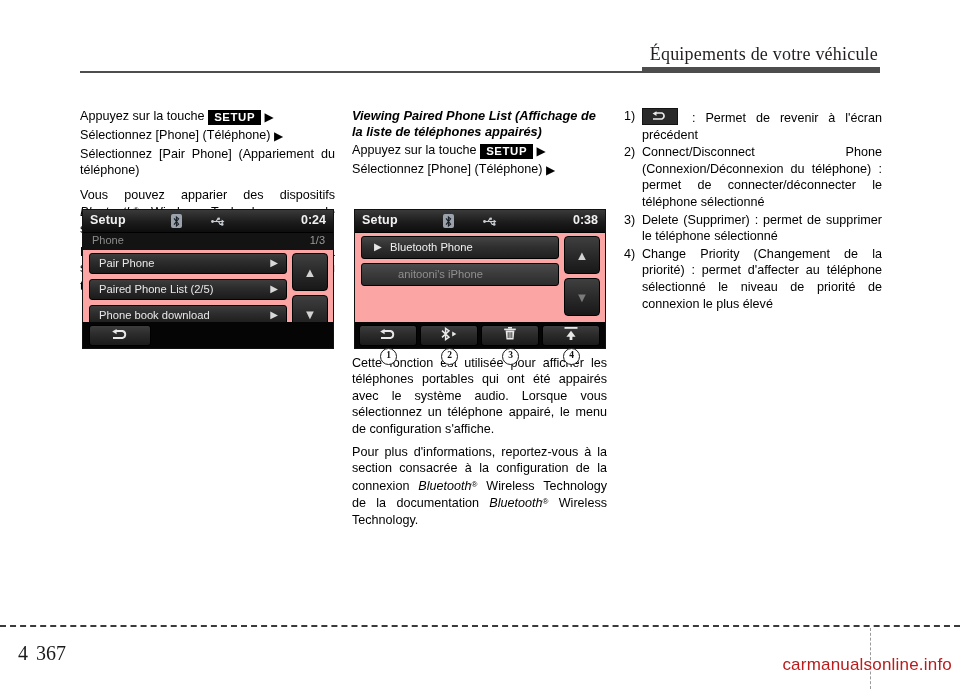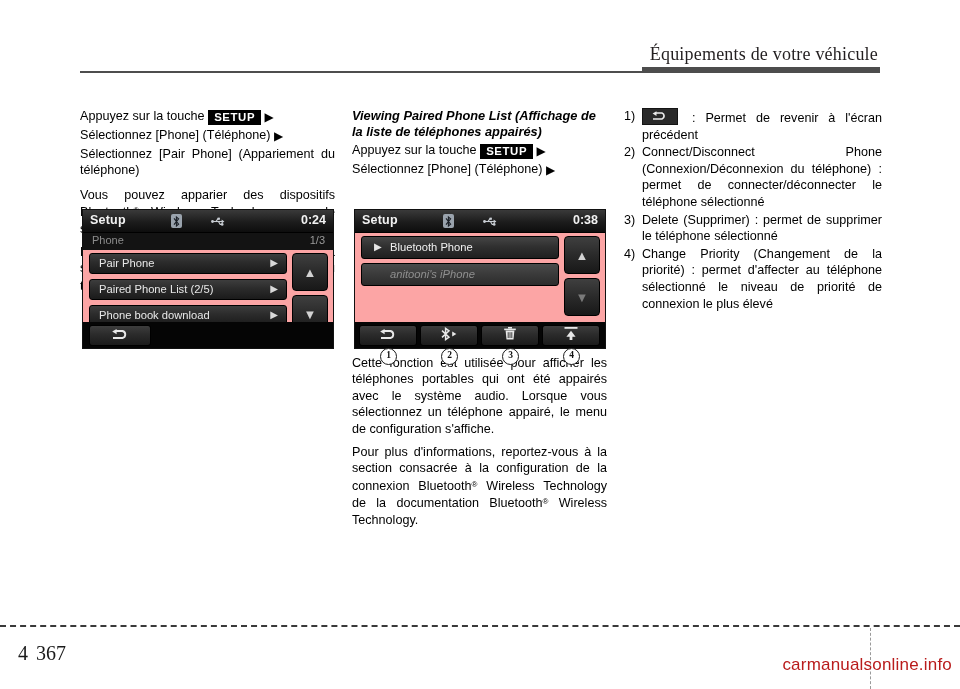--- a/index.html
+++ b/index.html
@@ -89,21 +89,21 @@
     padding: 1px 6px 1px 6px;
     line-height: 13px;
     vertical-align: -1px;
   }
   .arrow-r {
     display: inline-block;
     vertical-align: -1px;
     font-size: 12px;
     line-height: 12px;
   }
-  .bt-italic { }
+  .bt-italic { font-style: italic; }
   .reg { font-size: 8px; vertical-align: 3px; }
 
   
   .numlist { margin: 0; }
   .numrow {
     display: flex;
     margin-bottom: 1px;
   }
   .numrow .num {
     width: 18px;
@@ -276,21 +276,21 @@
   }
   .phone-row.dim {
     background: linear-gradient(to bottom,#4a4a4a 0%,#3a3a3a 50%,#2c2c2c 100%);
   }
   .phone-row .pr-label {
     position: absolute;
     top: 4px;
     font-size: 11.2px;
   }
   .phone-row.sel .pr-label { left: 28px; color: #f0f0f0; }
-  .phone-row.dim .pr-label { left: 28px; color: #8f8f8f; font-style: italic; }
+  .phone-row.dim .pr-label { left: 36px; color: #8f8f8f; }
   .phone-row .pr-play {
     position: absolute;
     left: 12px; top: 5px;
     color: #e6e6e6;
     font-size: 10px; line-height: 10px;
   }
 
   
   .callouts {
     position: absolute;

